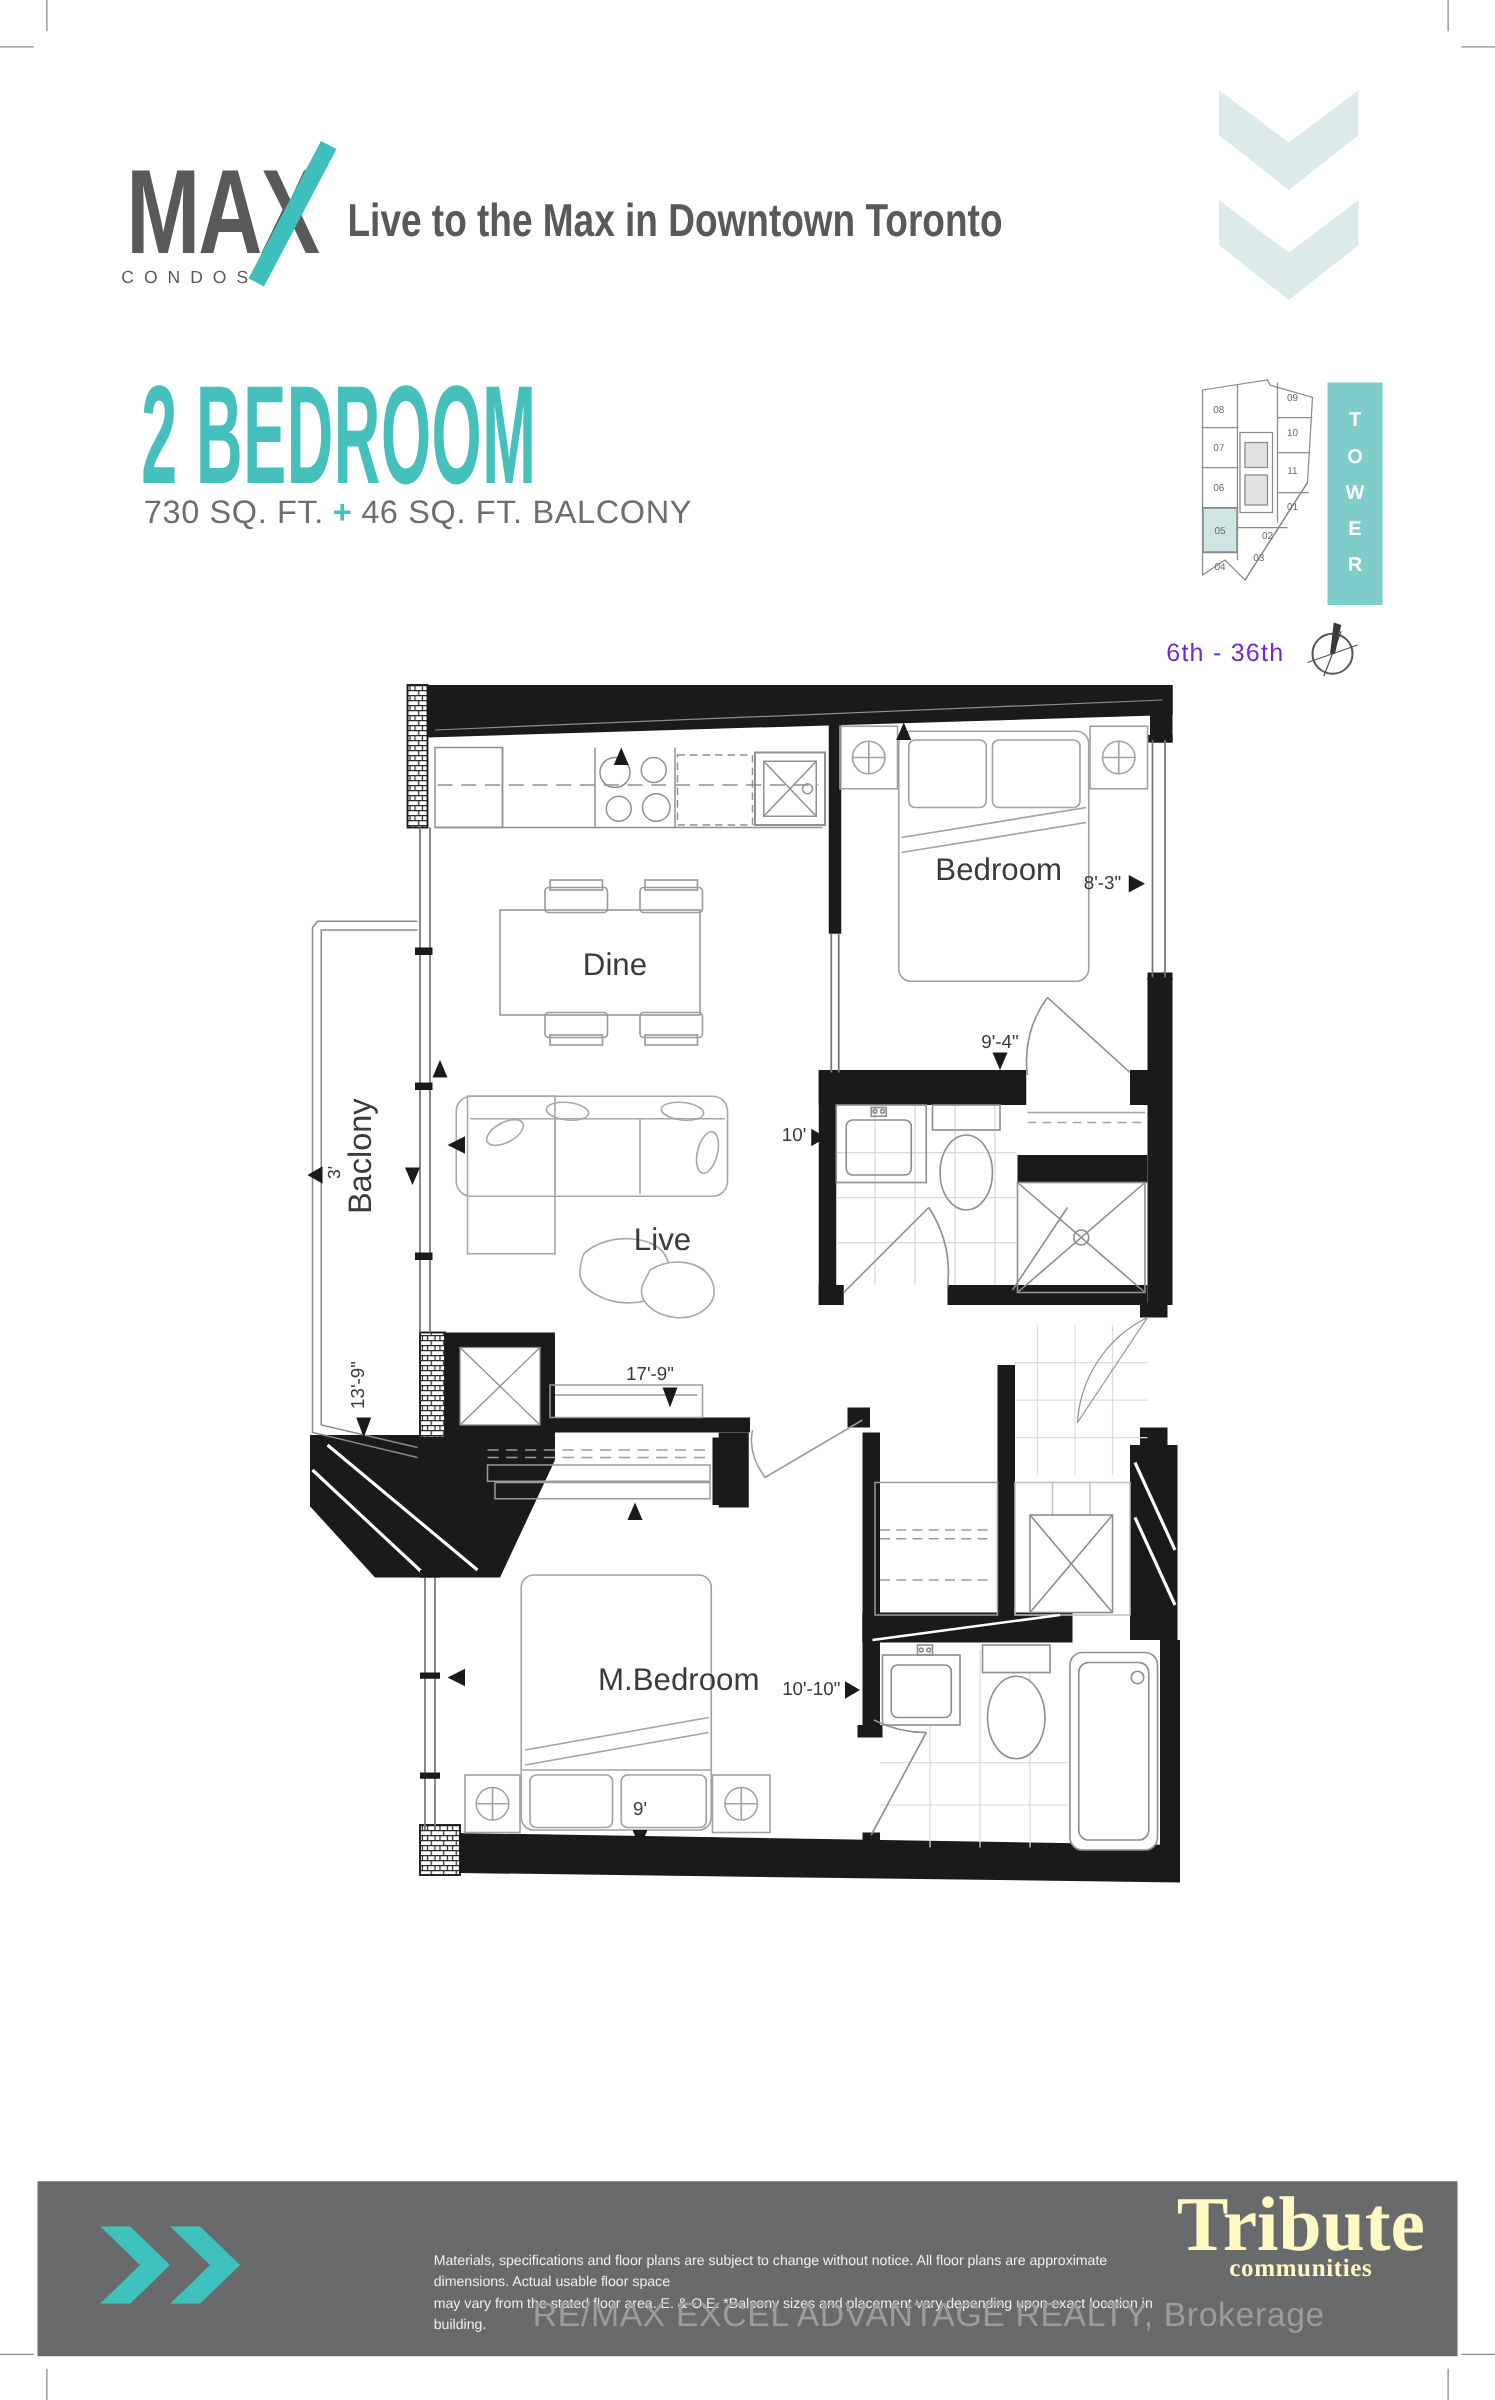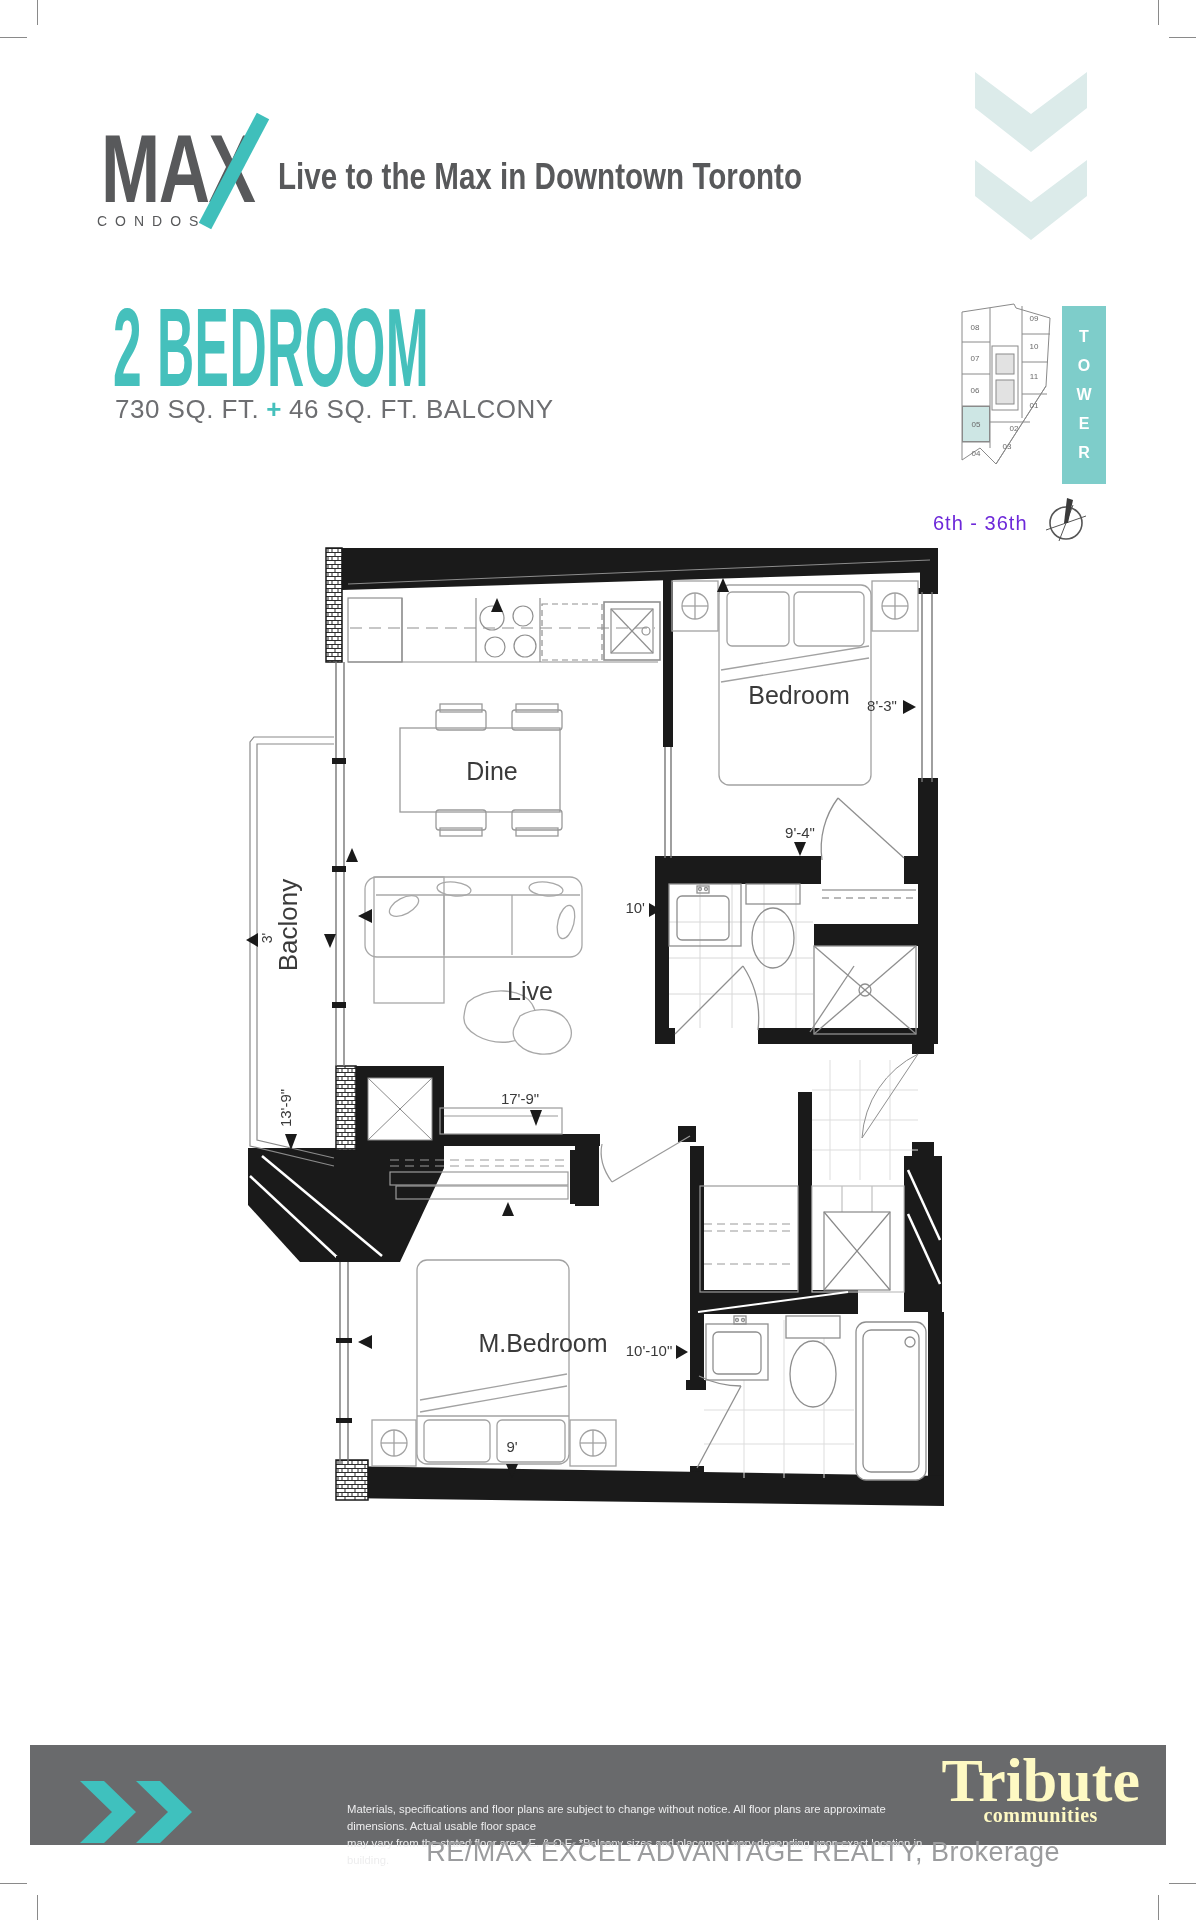--- a/index.html
+++ b/index.html
@@ -16,21 +16,21 @@
               transform:scaleX(.46);transform-origin:left top;white-space:nowrap;line-height:1;letter-spacing:1px;}
   #plan-subtitle{left:115px;top:394px;font-size:26px;color:#6d6e71;white-space:nowrap;letter-spacing:.5px;}
   #plan-subtitle .plus{color:#45c0bc;margin:0 7px;font-weight:bold;}
   
   #tower-badge{left:1062px;top:306px;width:44px;height:178px;background:#7ecdca;
                display:flex;flex-direction:column;align-items:center;justify-content:space-evenly;
                padding:10px 0;box-sizing:border-box;}
   #tower-badge span{color:#fff;font-size:16px;font-weight:bold;line-height:1;}
   #floor-range{left:933px;top:512px;font-size:20px;color:#6d28d9;letter-spacing:1px;}
   
-  #footer-band{left:30px;top:1745px;width:1136px;height:100px;background:#696a6c;}
+  #footer-band{left:30px;top:1745px;width:1136px;height:140px;background:#696a6c;}
   #disclaimer{position:absolute;left:317px;top:56px;width:585px;font-size:11.3px;color:#ededee;line-height:1.5;}
   #brokerage{position:absolute;left:180px;top:92px;width:850px;text-align:right;
              font-size:27px;color:#9b9c9e;letter-spacing:.5px;}
   #tribute{position:absolute;right:26px;top:6px;text-align:center;color:#fef9c3;
            font-family:"Liberation Serif",serif;font-weight:bold;}
   #tribute .t1{font-size:62px;line-height:.95;display:block;}
   #tribute .t2{font-size:20px;line-height:.9;display:block;margin-top:-4px;letter-spacing:.5px;}
   svg text{font-family:"Liberation Sans",sans-serif;}
 </style>
 </head>

